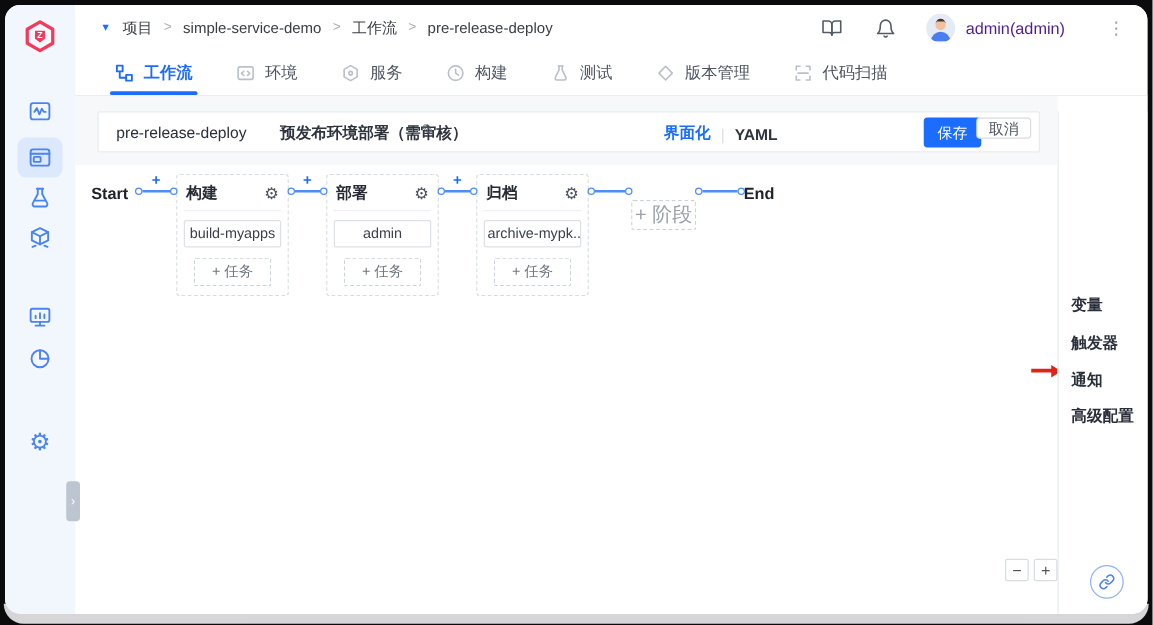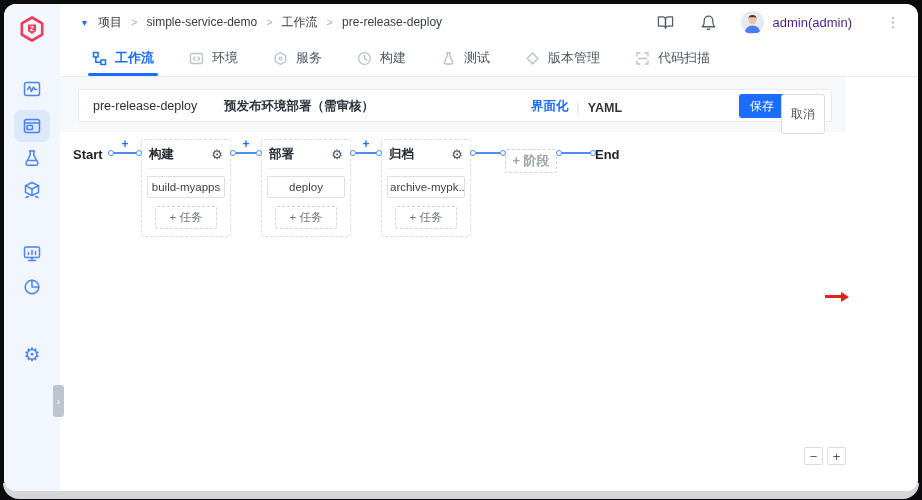--- a/index.html
+++ b/index.html
@@ -65,21 +65,21 @@
   .wf-name { position:absolute; left:14px; top:9px; font-size:12.5px; color:#2a2f3a; }
   .wf-desc { position:absolute; left:145px; top:8px; font-size:12.5px; color:#2e333d; font-weight:bold; }
   .edit-pencil { position:absolute; left:258px; top:7px; font-size:13px; color:#5c626e; cursor:pointer; }
   .mode-group { position:absolute; left:452px; top:8px; font-size:12.5px; display:flex; gap:8px; align-items:flex-end; }
   .mode-ui { color:#1b6cff; font-weight:bold; cursor:pointer; }
   .mode-sep { color:#dcdfe5; }
   .mode-yaml { color:#2e333d; font-weight:bold; cursor:pointer; }
   .btn-save { position:absolute; left:660px; top:4px; height:24px; padding:0 11px;
     background:#1b6cff; color:#fff; border:none; border-radius:3px; font-size:12px;
     font-family:inherit; cursor:pointer; }
-  .btn-cancel { position:absolute; left:702px; top:4px; height:40px; padding:0 9px;
+  .btn-cancel { position:absolute; left:702px; top:4px; height:17px; padding:0 9px;
     background:#fff; color:#4e5561; border:1px solid #d9dce1; border-radius:3px;
     font-size:12px; font-family:inherit; cursor:pointer; }
 
   
   .canvas-row { position:absolute; left:13px; top:62px; display:flex; align-items:flex-start; }
   .flow-label { font-size:13px; font-weight:bold; color:#1d2129; margin-top:8px; white-space:nowrap; }
   .flow-label.start { width:36px; }
   .connector { position:relative; height:18px; margin-top:0; }
   .c32 { width:32px; } .c30 { width:30px; } .c34 { width:34px; } .c38 { width:38px; }
   .conn-plus { position:absolute; top:-1px; left:50%; transform:translateX(-50%);
@@ -92,23 +92,23 @@
     padding:4px 5px 7px; }
   .stage-head { display:flex; justify-content:space-between; align-items:center;
     padding:2px 2px 5px; border-bottom:1px solid #eef0f3; }
   .stage-title { font-size:12.5px; font-weight:bold; color:#262b33; }
   .stage-gear { font-size:13px; color:#4e5561; line-height:1; cursor:pointer; }
   .task-box { margin-top:7px; border:1px solid #dde1e7; border-radius:2px; background:#fff;
     font-size:11.5px; color:#3a3f4a; text-align:center; padding:4px 2px;
     white-space:nowrap; overflow:hidden; cursor:pointer; }
   .add-task { margin:8px auto 0; width:62px; border:1px dashed #ccd2da; border-radius:2px;
     font-size:11.5px; color:#6e757f; text-align:center; padding:3px 0; cursor:pointer; }
-  .add-stage { width:52px; height:24px; margin-top:10px; border:1px dashed #ccd2da;
-    border-radius:2px; font-size:13px; color:#9aa1ab; display:flex; align-items:center;
-    justify-content:center; cursor:pointer; white-space:nowrap;font-weight:bold; }
+  .add-stage { width:52px; height:24px; margin-top:21px; border:1px dashed #ccd2da;
+    border-radius:2px; font-size:16px; color:#9aa1ab; display:flex; align-items:center;
+    justify-content:center; cursor:pointer; white-space:nowrap; }
 
   
   .right-panel { position:absolute; left:786px; top:12px; right:0; bottom:0;
     background:#fff; border-left:1px solid #e9ebef; }
   .rp-item { position:absolute; left:10px; font-size:12.5px; font-weight:bold;
     color:#2a2f3a; cursor:pointer; white-space:nowrap; }
   .rp-0 { top:147px; } .rp-1 { top:177px; } .rp-2 { top:207px; } .rp-3 { top:236px; }
   .annot-arrow { position:absolute; left:765px; top:218px; width:17px; height:3px;
     background:#df2318; }
   .annot-arrow::after { content:""; position:absolute; right:-7px; top:-3.5px;
@@ -326,21 +326,21 @@
         <span class="connector c30">
           <span class="conn-plus">+</span>
           <span class="conn-line"></span>
         </span>
 
         <div class="stage-card">
           <div class="stage-head">
             <span class="stage-title">部署</span>
             <span class="stage-gear">⚙</span>
           </div>
-          <div class="task-box">deploy</div>
+          <div class="task-box">admin</div>
           <div class="add-task">+ 任务</div>
         </div>
 
         <span class="connector c30">
           <span class="conn-plus">+</span>
           <span class="conn-line"></span>
         </span>
 
         <div class="stage-card">
           <div class="stage-head">
@@ -359,18 +359,30 @@
 
         <span class="connector c38">
           <span class="conn-line"></span>
         </span>
 
         <span class="flow-label">End</span>
       </div>
 
       <div class="annot-arrow"></div>
 
+      <div class="right-panel">
+        <span class="rp-item rp-0">变量</span>
+        <span class="rp-item rp-1">触发器</span>
+        <span class="rp-item rp-2">通知</span>
+        <span class="rp-item rp-3">高级配置</span>
+        <span class="link-fab" style="left:25px; top:363px; position:absolute;">
+          <svg viewBox="0 0 24 24" fill="none" stroke="currentColor" stroke-width="2.2" stroke-linecap="round" stroke-linejoin="round">
+            <path d="M10 13a5 5 0 007.54.54l3-3a5 5 0 00-7.07-7.07l-1.72 1.71"></path>
+            <path d="M14 11a5 5 0 00-7.54-.54l-3 3a5 5 0 007.07 7.07l1.71-1.71"></path>
+          </svg>
+        </span>
+      </div>
 
       <span class="zoom-btn zoom-out">−</span>
       <span class="zoom-btn zoom-in">+</span>
     </div>
   </div>
 </div>
 
 </body></html>

